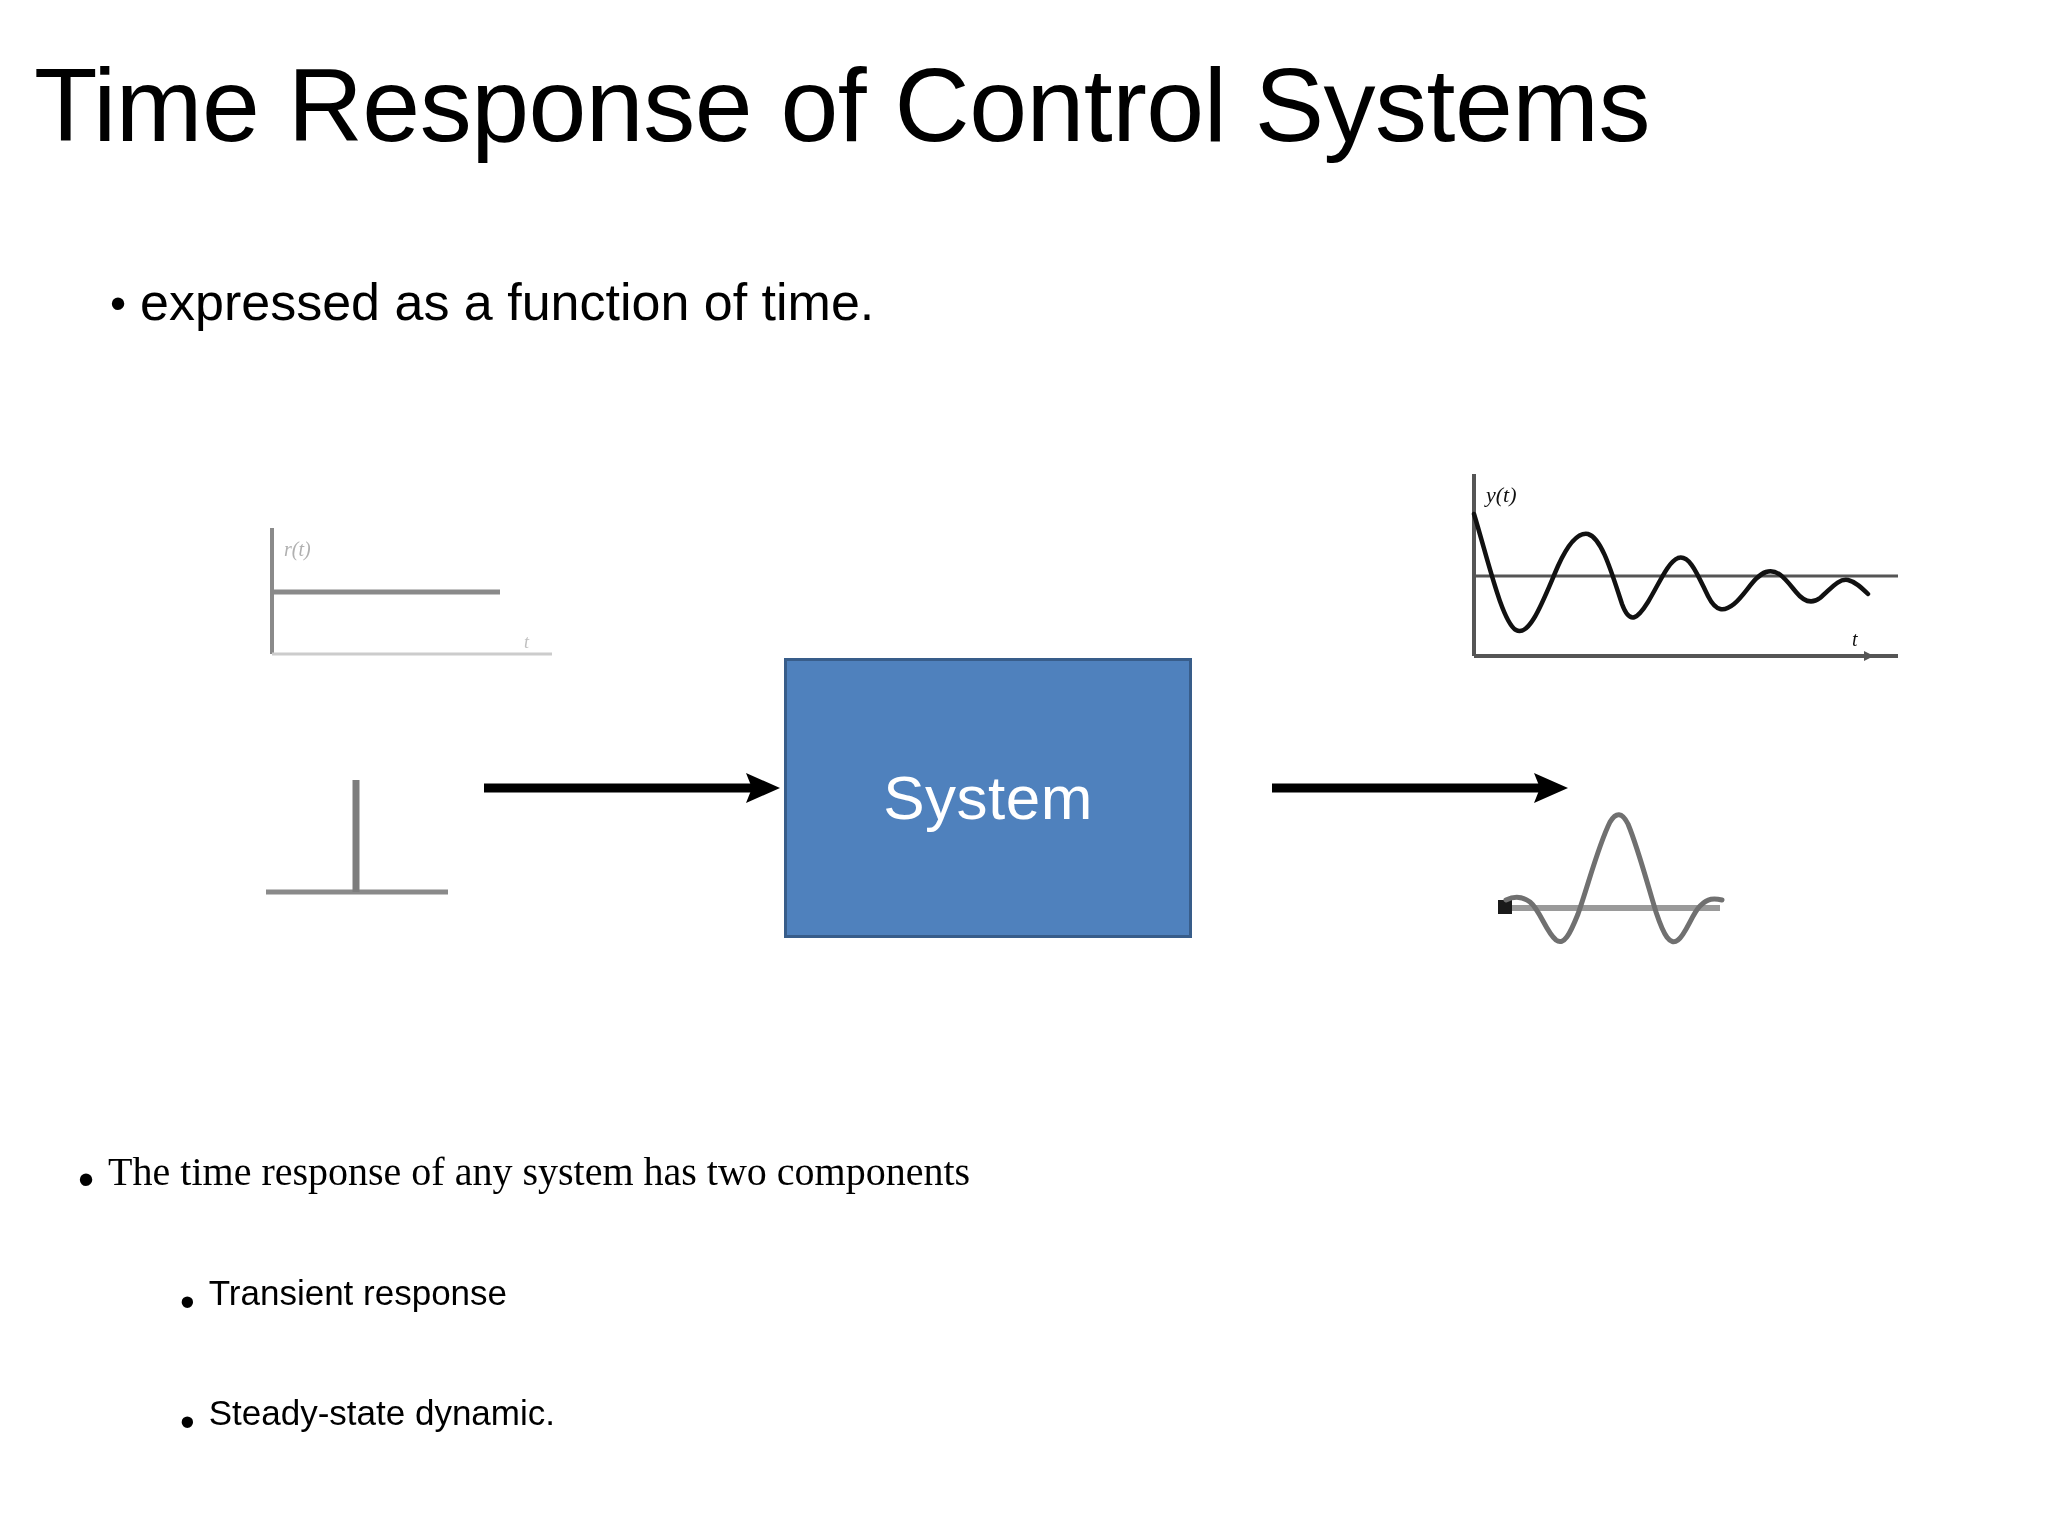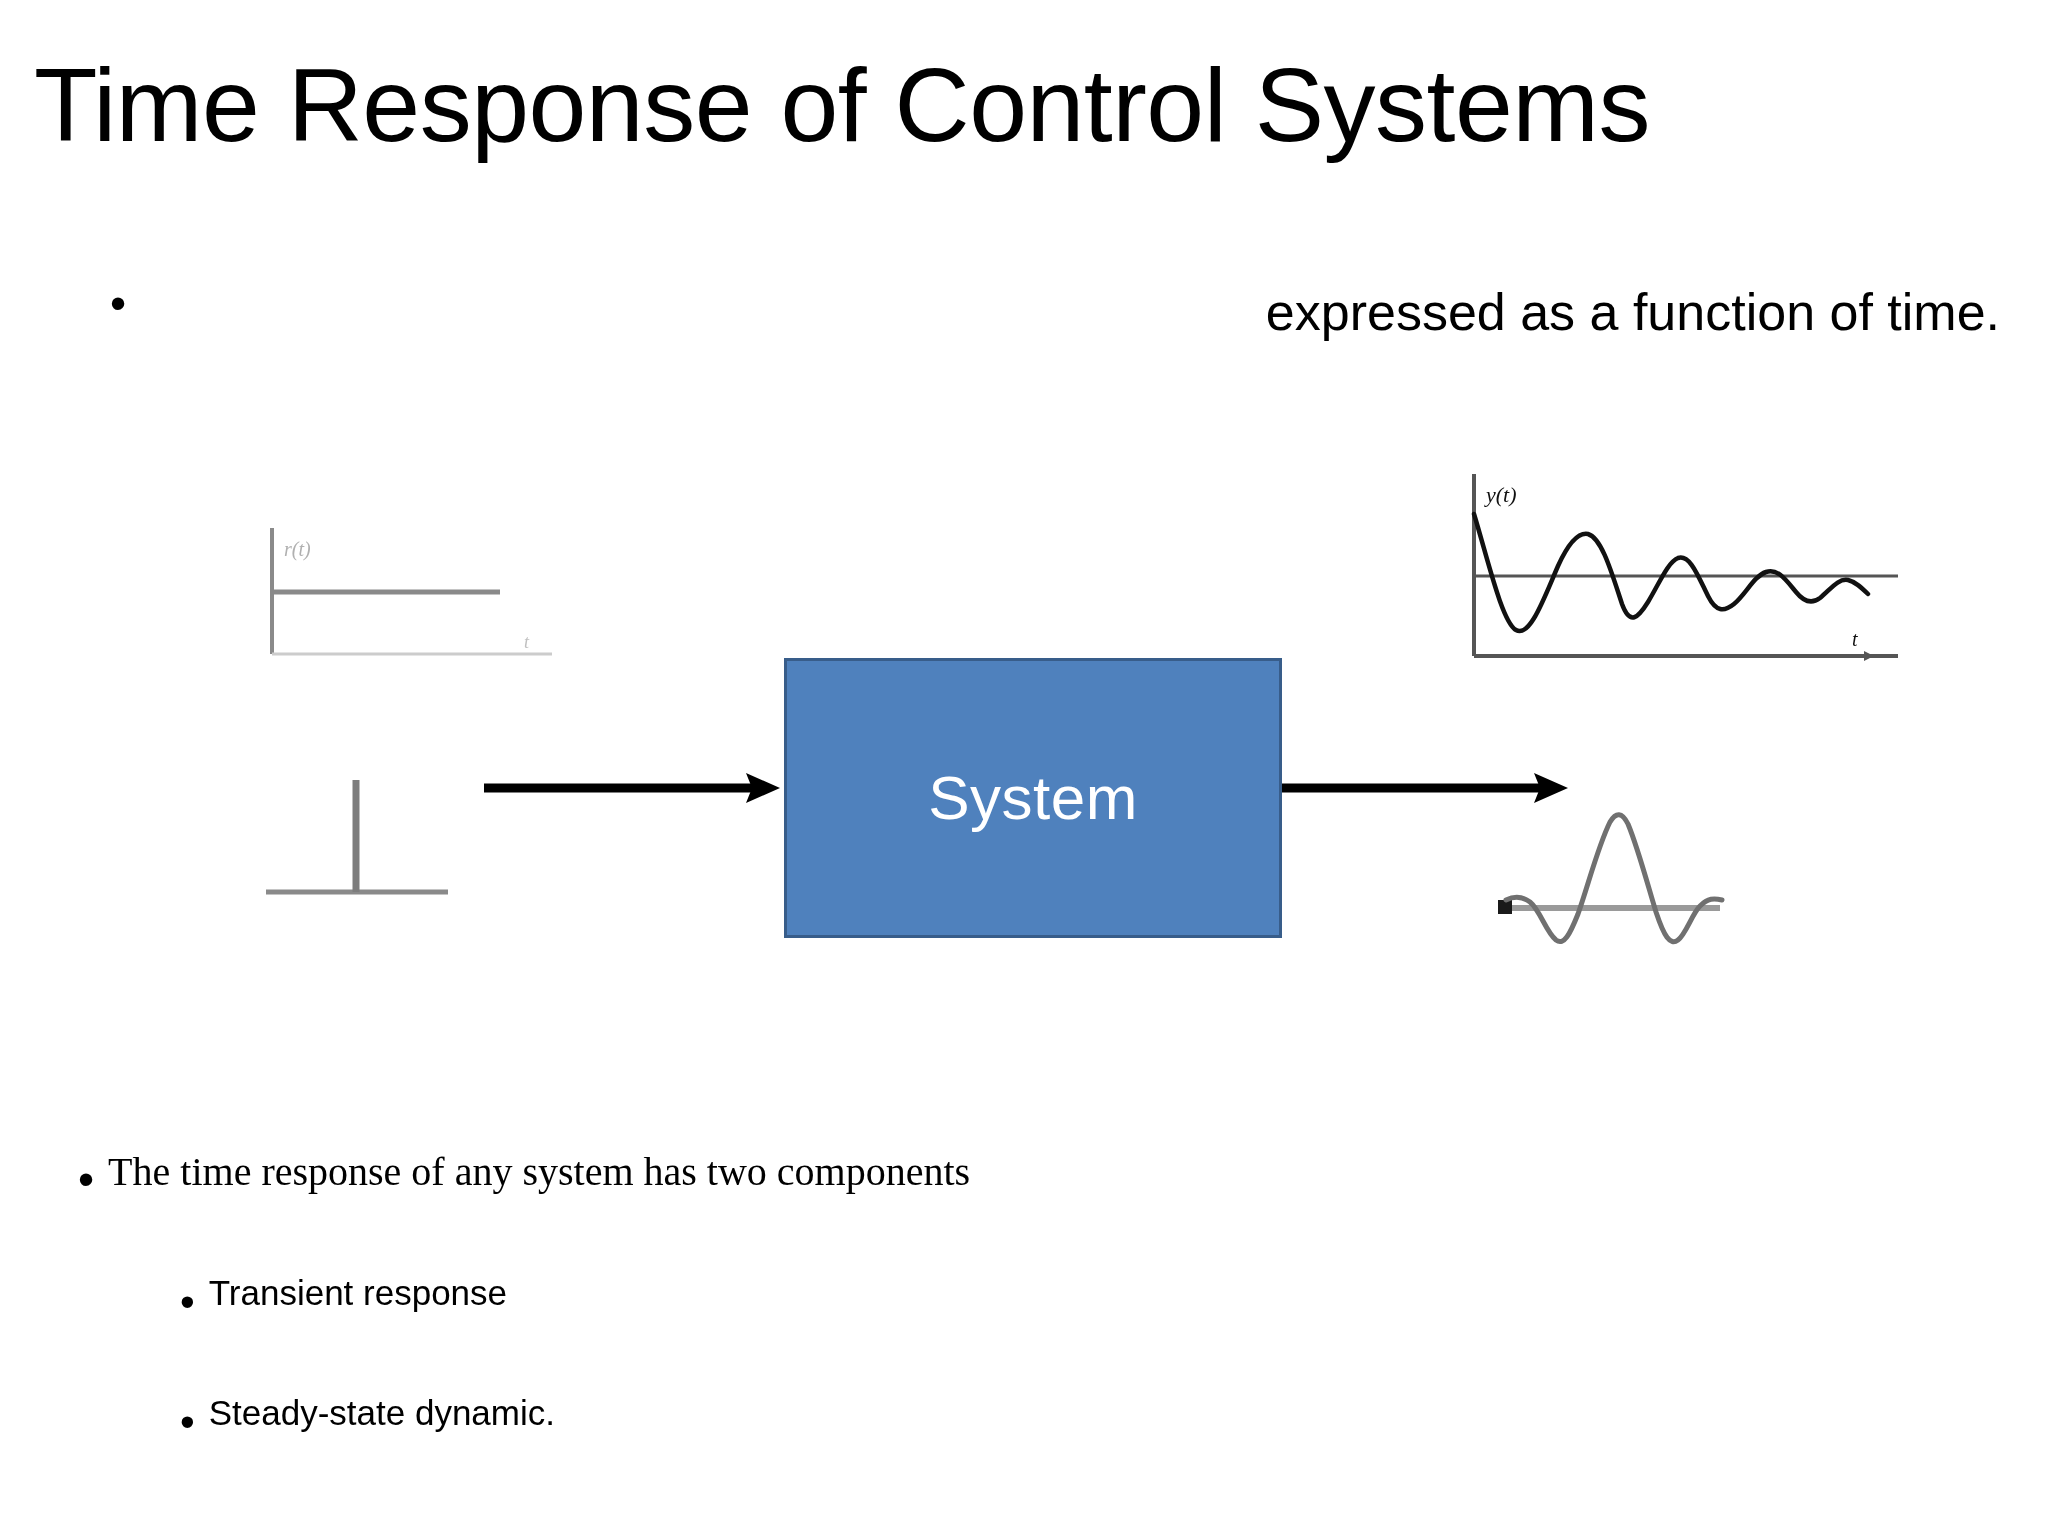--- a/index.html
+++ b/index.html
@@ -54,22 +54,21 @@
     left: 110px;
     top: 272px;
     width: 1890px;
   }
   #bullet-intro .bullet-text {
     text-align: justify;
     text-justify: inter-word;
   }
   #bullet-intro .bullet-text .last-line {
     display: block;
-    text-align: right;
-    margin-top: 10px;
+    text-align: left;
   }
 
   
   #bullet-components {
     left: 78px;
     top: 1148px;
     width: 1700px;
   }
   #bullet-components .bullet-text { font-size: 40px; font-family: Liberation Serif, serif; }
 
@@ -91,21 +90,21 @@
     left: 0;
     top: 500px;
     width: 2048px;
     height: 540px;
   }
 
   .system-box {
     position: absolute;
     left: 784px;
     top: 158px;
-    width: 498px;
+    width: 408px;
     height: 280px;
     background: #4F81BD;
     border: 3px solid #385D8A;
     box-sizing: border-box;
     display: flex;
     align-items: center;
     justify-content: center;
   }
   .system-box-label {
     color: #ffffff;

